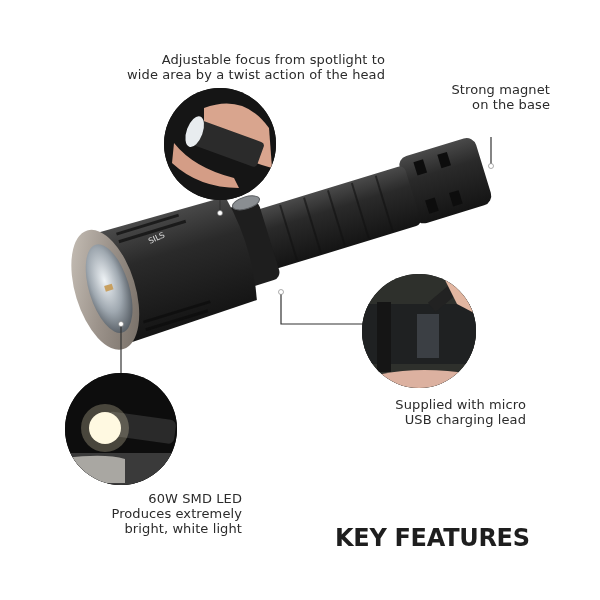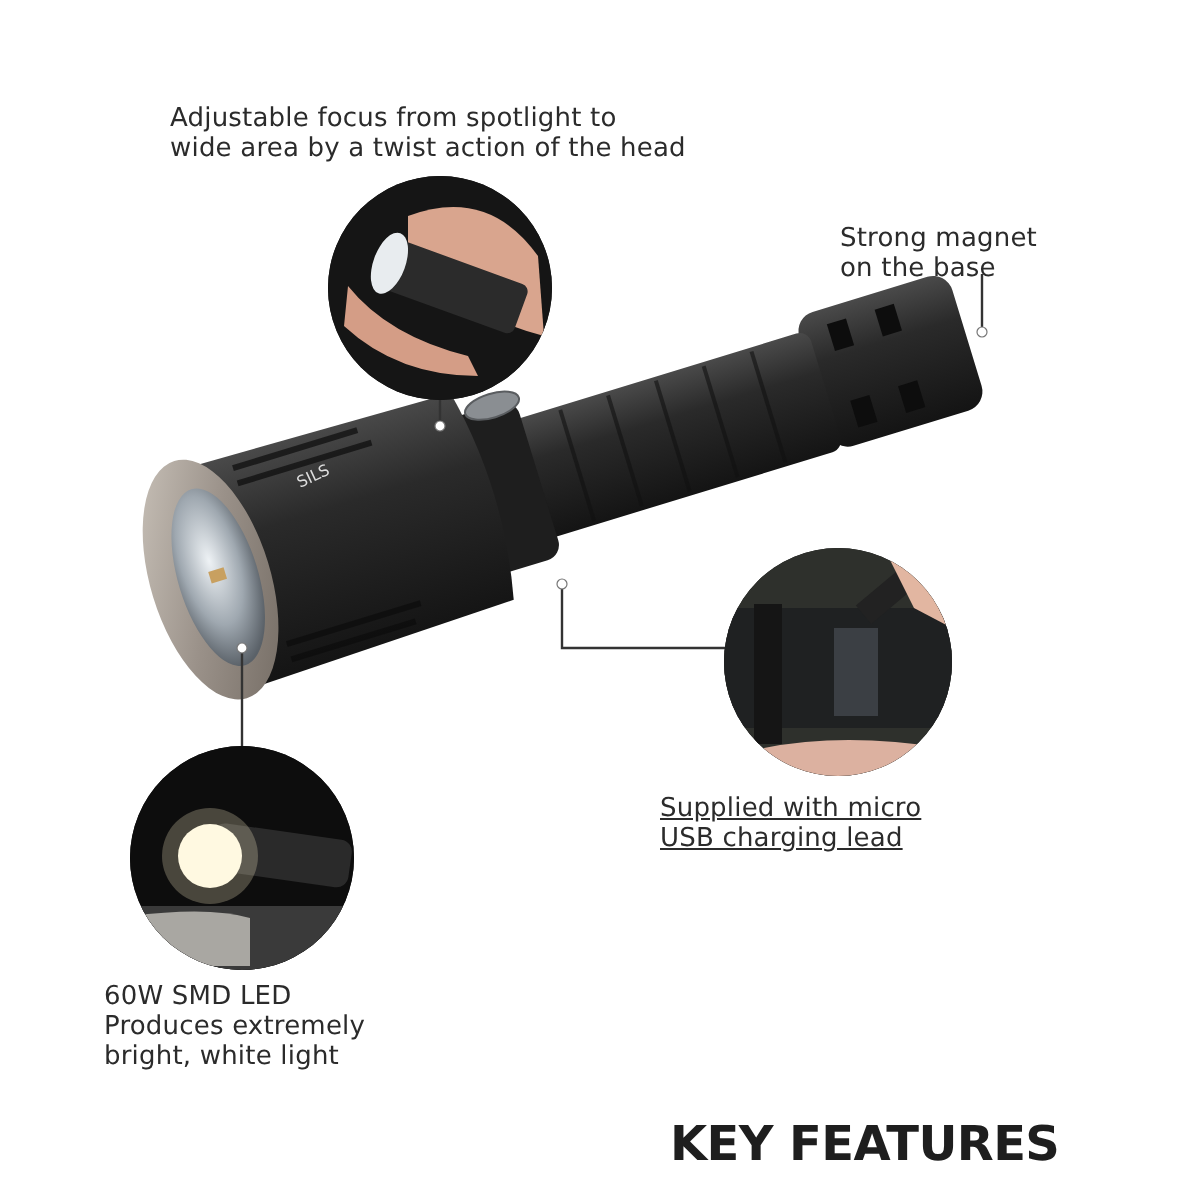--- a/index.html
+++ b/index.html
@@ -1,22 +1,22 @@
 <!DOCTYPE html>
 <html><head>
 <meta charset="utf-8">
 <style>
   html, body { margin: 0; padding: 0; background: #ffffff; }
   body { width: 600px; height: 600px; position: relative; overflow: hidden; font-family: "DejaVu Sans", "Liberation Sans", sans-serif; color: #2a2a2a; }
-  .caption { position: absolute; text-align: left; font-size: 13px; line-height: 15px; color: #2b2b2b; white-space: pre-line; letter-spacing: 0.1px; }
+  .caption { position: absolute; text-align: right; font-size: 13px; line-height: 15px; color: #2b2b2b; white-space: pre-line; letter-spacing: 0.1px; }
   .cap-focus { left: 85px; top: 52px; width: 300px; }
-  .cap-magnet { left: 420px; top: 112px; width: 130px; }
-  .cap-usb { left: 330px; top: 397px; width: 180px; text-decoration: underline; }
+  .cap-magnet { left: 420px; top: 82px; width: 130px; }
+  .cap-usb { left: 346px; top: 397px; width: 180px; }
   .cap-led { left: 52px; top: 491px; width: 190px; }
-  .title { position: absolute; left: 335px; top: 524px; width: 230px; font-family: "DejaVu Sans", sans-serif; font-weight: 900; font-size: 24px; letter-spacing: -0.3px; color: #1e1e1e; text-align: left; margin-top: 34px; }
+  .title { position: absolute; left: 335px; top: 524px; width: 230px; font-family: "DejaVu Sans", sans-serif; font-weight: 900; font-size: 24px; letter-spacing: -0.3px; color: #1e1e1e; text-align: left; }
   .inset { position: absolute; border-radius: 50%; overflow: hidden; background: #111; }
   svg { display: block; }
 </style>
 </head>
 <body>
 
 <div class="caption cap-focus">Adjustable focus from spotlight to
 wide area by a twist action of the head</div>
 <div class="caption cap-magnet">Strong magnet
 on the base</div>

